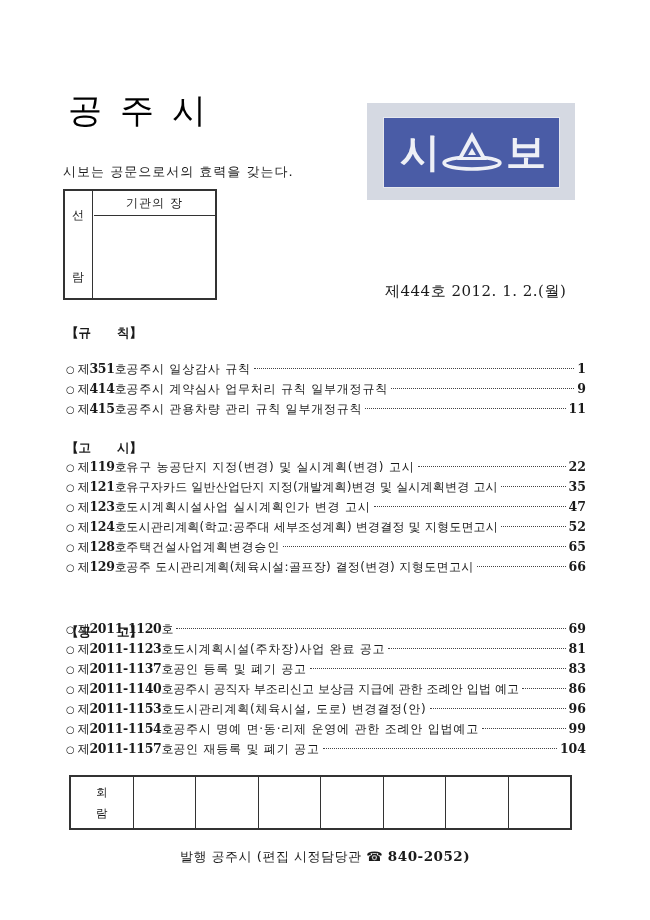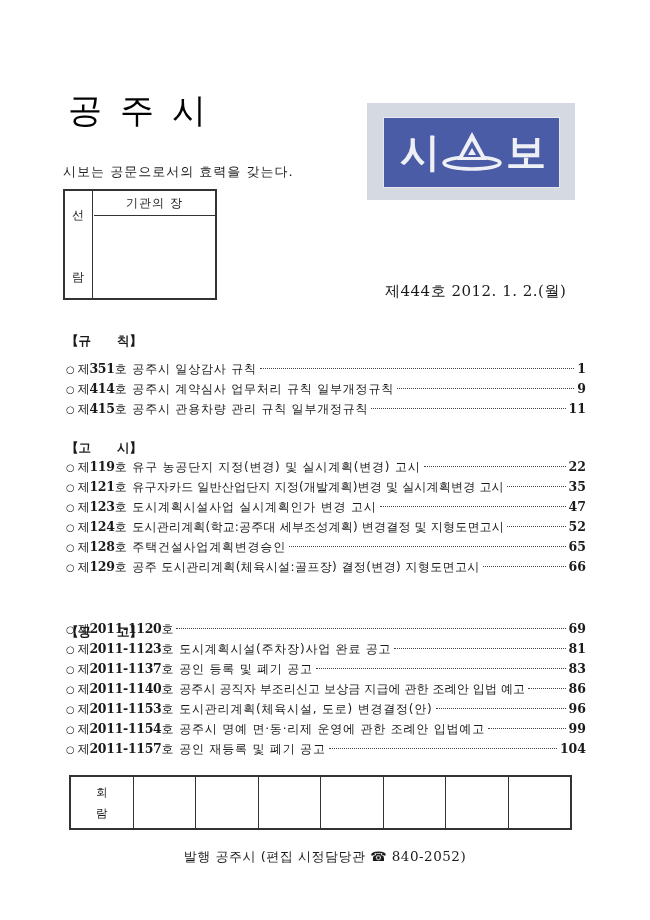--- a/index.html
+++ b/index.html
@@ -45,39 +45,39 @@
     left: 66px; font-family: "DejaVu Sans", sans-serif; font-size: 12.5px; font-weight: bold;
   }
   .section-head .gap { display: inline-block; width: 26px; }
   .toc-row {
     left: 66px; width: 520px; height: 18px; display: flex; align-items: baseline;
     font-size: 12.5px; line-height: 18px; white-space: nowrap;
   }
   .toc-row .bullet { font-family: "DejaVu Sans", sans-serif; font-size: 10px; margin-right: 3px; }
   .toc-row .num { font-weight: bold; letter-spacing: -0.3px; }
   .toc-row .num .ko { font-weight: normal; font-family: "DejaVu Sans", sans-serif; font-size: 12px; }
-  .toc-row .title { font-family: "DejaVu Sans", sans-serif; font-size: 12px; margin-left: 6px; letter-spacing: 0.8px; }
+  .toc-row .title { font-family: "DejaVu Sans", sans-serif; font-size: 12px; letter-spacing: 0.8px; }
   .toc-row .dots {
     flex: 1; border-bottom: 1.5px dotted #444; margin: 0 3px; position: relative; top: -4px; min-width: 10px;
   }
   .toc-row .page { font-weight: bold; font-size: 12.5px; }
   .circ-table {
     left: 69px; top: 775px; width: 503px; height: 55px; border: 2px solid #333; box-sizing: border-box;
     display: flex;
   }
   .circ-table .cell { flex: 1; border-right: 1.5px solid #333; position: relative; }
   .circ-table .cell:last-child { border-right: none; }
   .circ-table .cell .lbl {
     position: absolute; left: 0; right: 0; text-align: center; font-family: "DejaVu Sans", sans-serif; font-size: 11.5px;
   }
   .footer {
     left: 0; width: 650px; top: 848px; text-align: center; font-size: 13.5px; letter-spacing: 0.5px;
   }
   .footer .ko { font-family: "DejaVu Sans", sans-serif; font-size: 13px; }
-  .footer .num { font-weight: normal; }
+  .footer .num { font-weight: bold; }
 </style>
 </head>
 <body>
 
 <div class="abs city-title">공주시</div>
 <div class="abs effect-note">시보는 공문으로서의 효력을 갖는다.</div>
 
 <div class="abs review-box">
   <div class="side">
     <span style="top:16px">선</span>
@@ -97,21 +97,21 @@
     </svg>
     <span class="t" style="left:122px">보</span>
   </div>
 </div>
 
 <div class="abs issue-line">
   <span>제444호</span>
   <span>2012. 1. 2.(월)</span>
 </div>
 
-<div class="abs section-head" style="top:333px">
+<div class="abs section-head" style="top:325px">
   【<span>규</span><span class="gap"></span><span>칙</span>】
 </div>
 <div class="abs toc-row" style="top:360px">
   <span class="bullet">○</span>
   <span class="num"><span class="ko">제</span><span>351</span><span class="ko">호</span></span>
   <span class="title">공주시 일상감사 규칙</span>
   <span class="dots"></span>
   <span class="page">1</span>
 </div>
 <div class="abs toc-row" style="top:380px">

